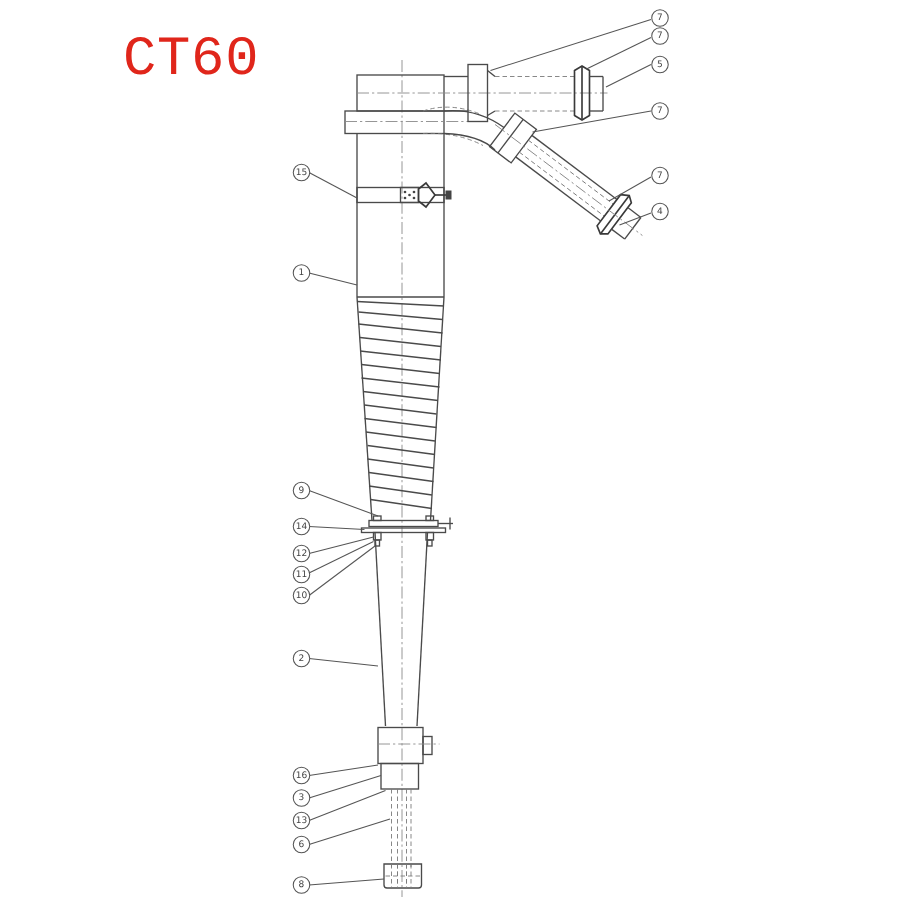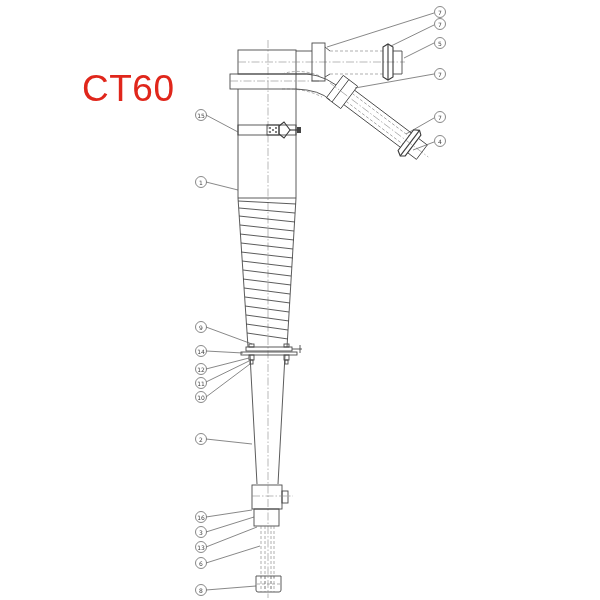--- a/index.html
+++ b/index.html
@@ -1,22 +1,21 @@
 <!DOCTYPE html>
 <html><head>
   <meta charset="utf-8">
   <style>
     html, body { margin: 0; padding: 0; background: #ffffff; }
     body { width: 600px; height: 600px; position: relative; overflow: hidden; }
     .title {
       position: absolute; left: 82px; top: 22px;
-      font-family: Liberation Sans, sans-serif;
+      font-family: Liberation Mono, monospace;
       font-size: 37px; color: #e0261b; letter-spacing: 0.5px;
       line-height: 1;
-      margin-top: 48px;
     }
     svg { position: absolute; left: 0; top: 0; }
     .ln { stroke: #4a4a4a; stroke-width: 0.9; fill: none; }
     .th { stroke: #3a3a3a; stroke-width: 1.1; fill: none; }
     .cl { stroke: #8a8a8a; stroke-width: 0.6; fill: none; stroke-dasharray: 8 2 1.5 2; }
     .hd { stroke: #7a7a7a; stroke-width: 0.6; fill: none; stroke-dasharray: 3 2; }
     .ld { stroke: #555; stroke-width: 0.7; fill: none; }
     .bub { stroke: #555; stroke-width: 0.7; fill: #fff; }
     .bt { font-family: "DejaVu Sans", sans-serif; font-size: 6px; fill: #444; text-anchor: middle; dominant-baseline: central; }
     .dk { fill: #444; }

